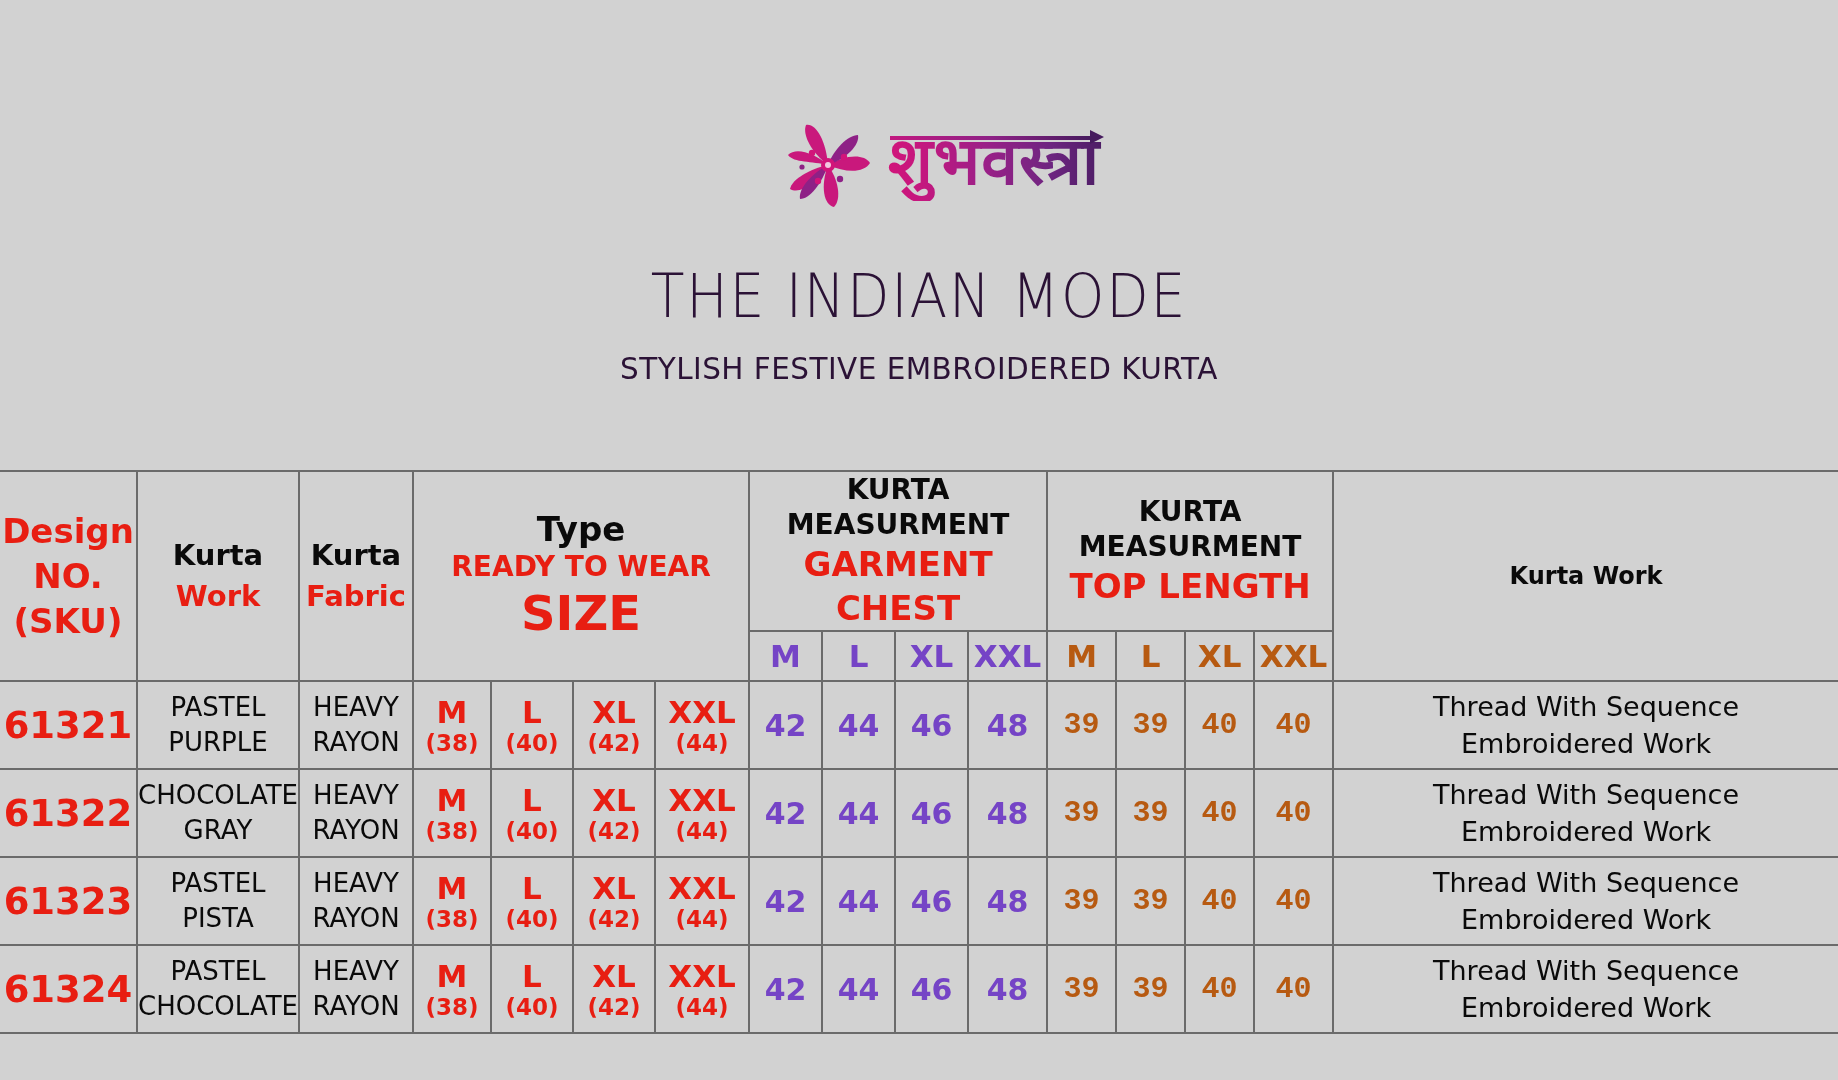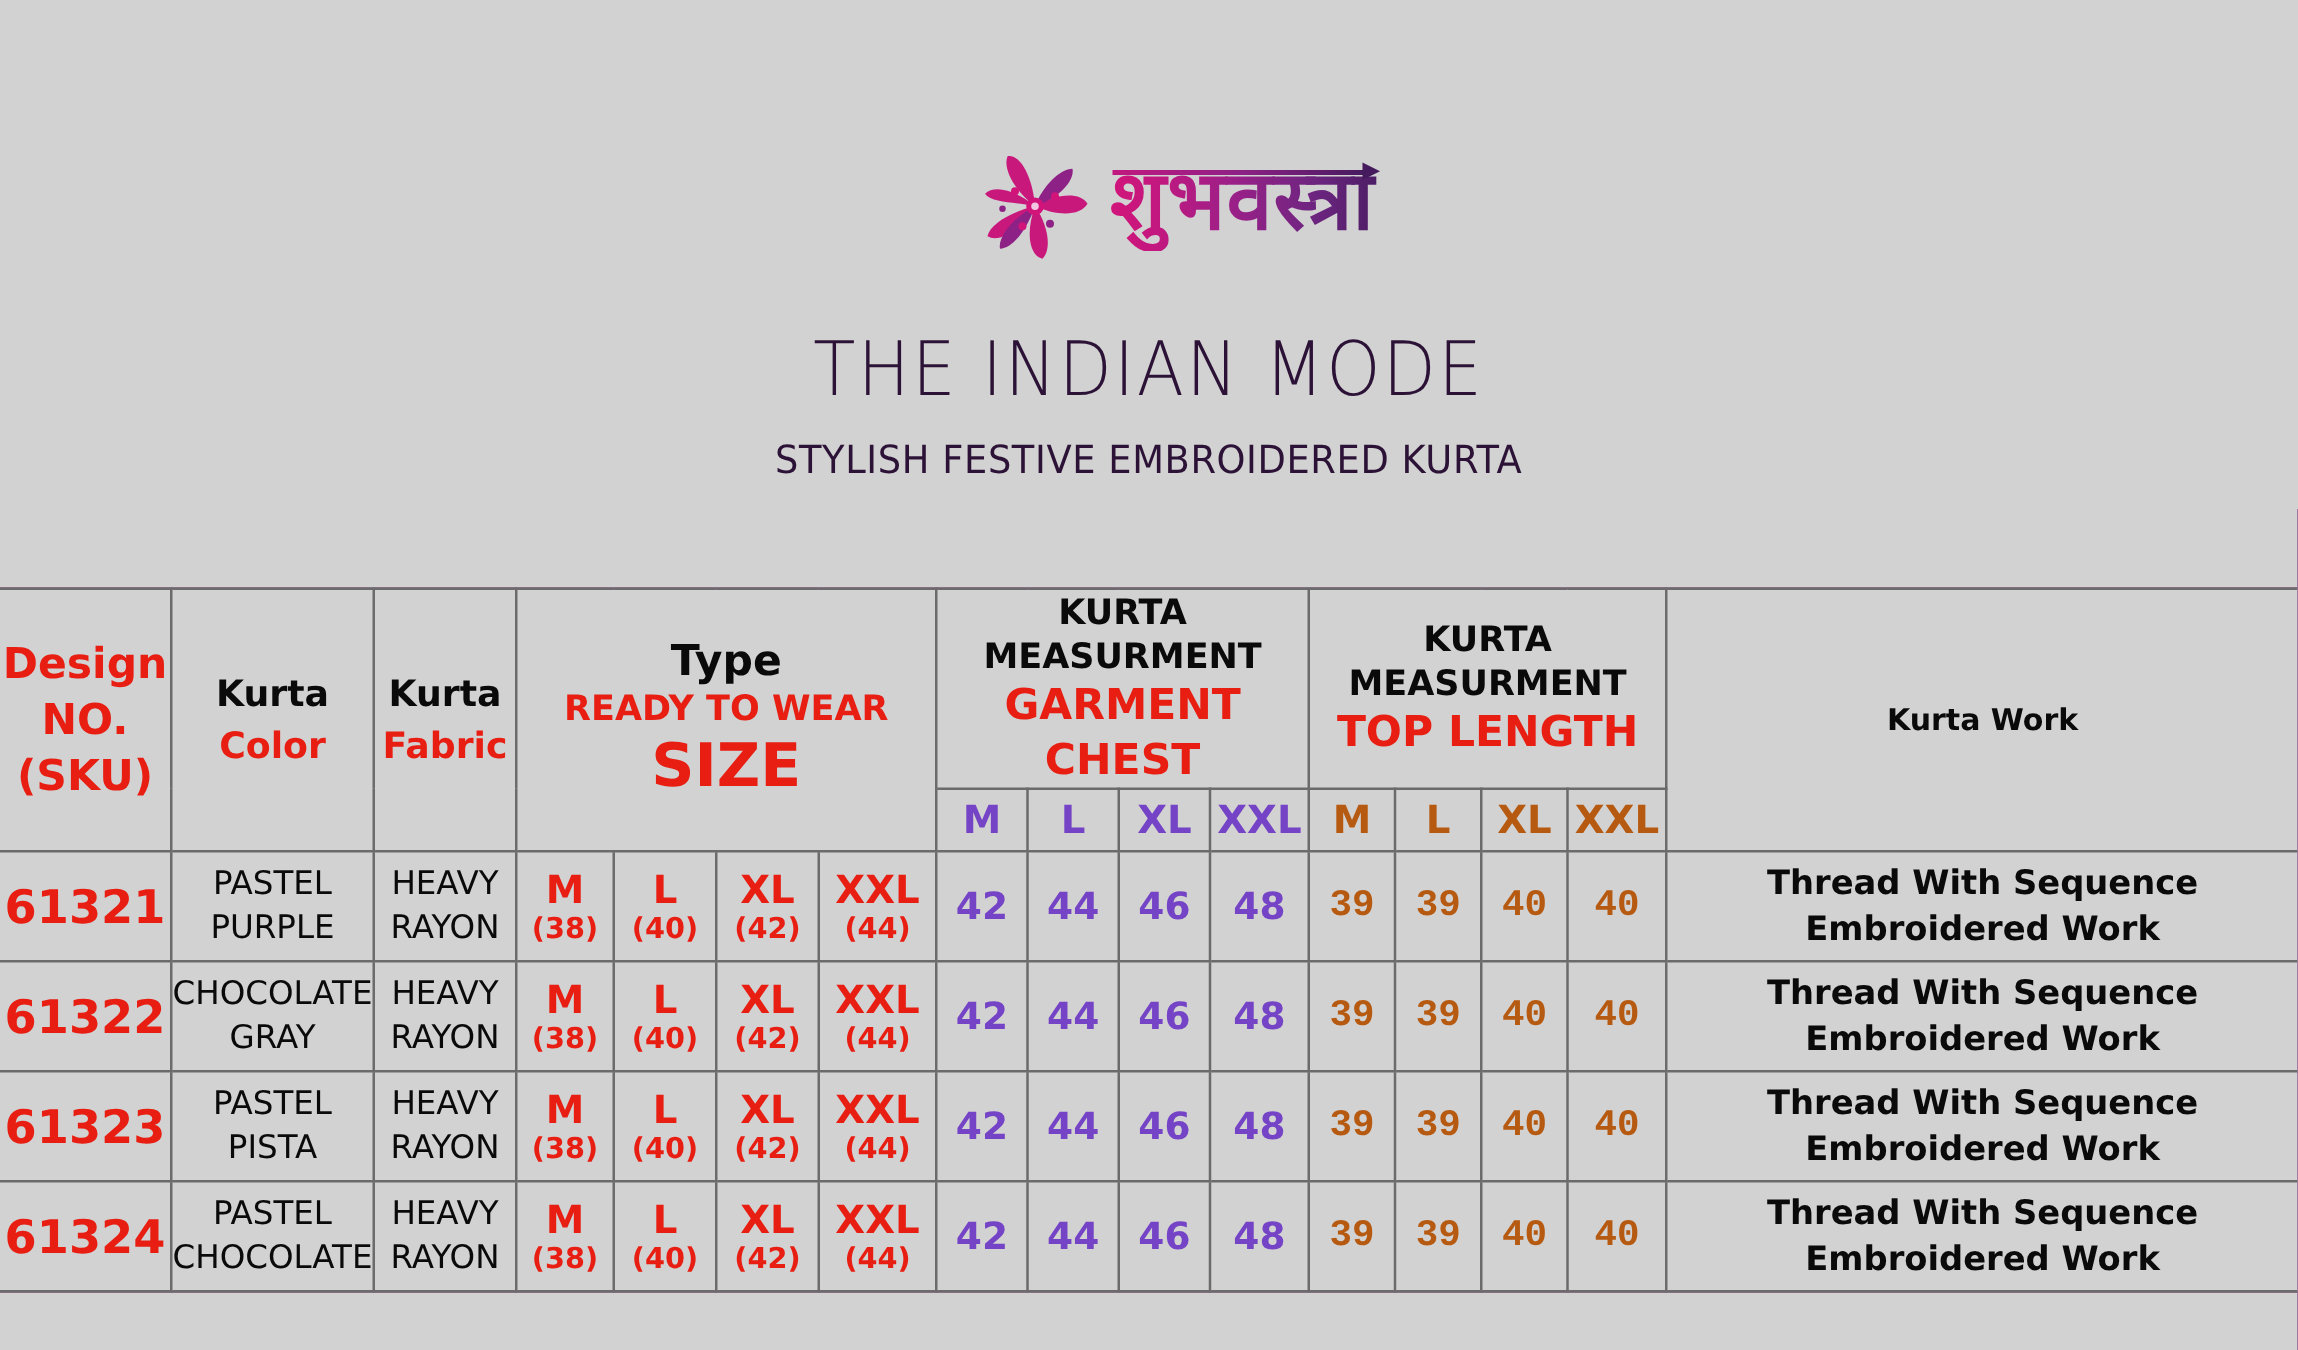--- a/index.html
+++ b/index.html
@@ -164,21 +164,21 @@
     color: #7544c6;
   }
   .c-len {
     font-family: Liberation Mono, monospace;
     font-weight: 700;
     font-size: 30px;
     color: #b75a11;
   }
   .c-work {
     font-family: "DejaVu Sans", sans-serif;
-    font-weight: 700;
+    font-weight: 400;
     font-size: 27px;
     color: #0a0a0a;
     line-height: 1.4;
   }
   tbody tr { height: 88px; }
 </style>
 </head>
 <body>
 
 <div id="brand-area">
@@ -233,21 +233,21 @@
   </colgroup>
   <thead>
     <tr>
       <th rowspan="2" class="hdr-red h-design">
         <div>Design</div>
         <div>NO.</div>
         <div>(SKU)</div>
       </th>
       <th rowspan="2" class="h-kurta">
         <div class="hdr-black">Kurta</div>
-        <div class="hdr-red">Color</div>
+        <div class="hdr-red">Work</div>
       </th>
       <th rowspan="2" class="h-kurta">
         <div class="hdr-black">Kurta</div>
         <div class="hdr-red">Fabric</div>
       </th>
       <th rowspan="2" colspan="4">
         <div class="hdr-black h-type-main">Type</div>
         <div class="hdr-red h-type-rtw">READY TO WEAR</div>
         <div class="hdr-red h-type-size">SIZE</div>
       </th>

